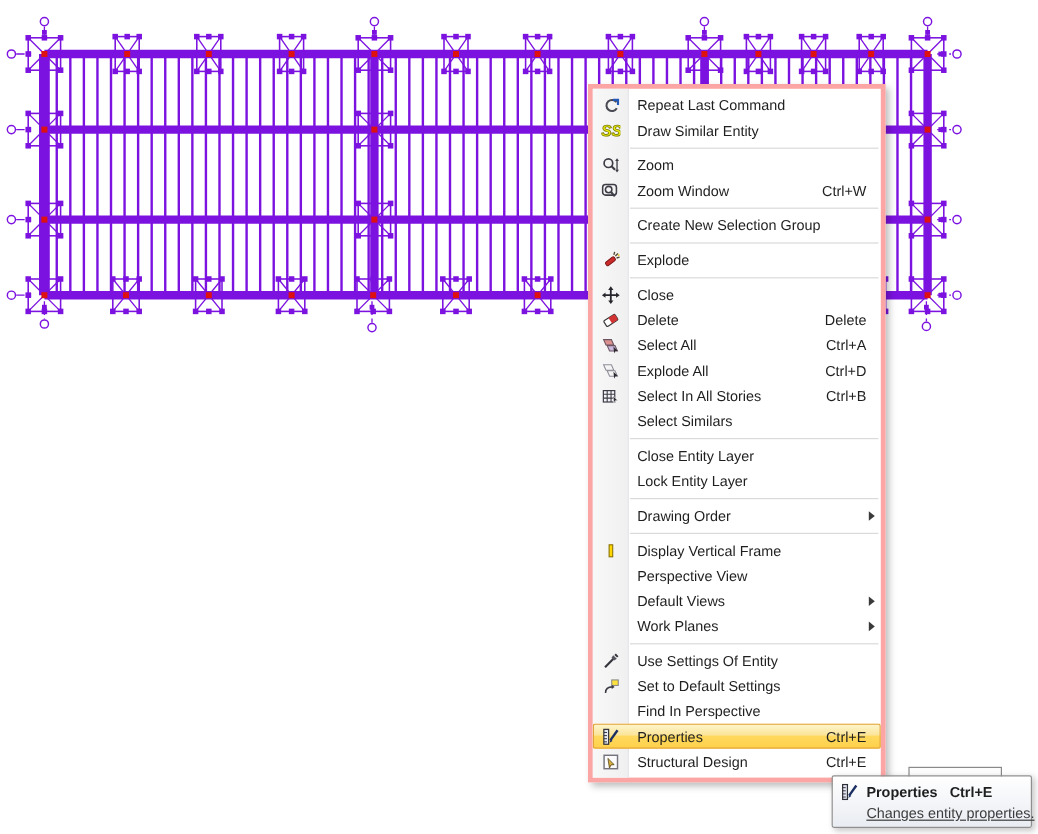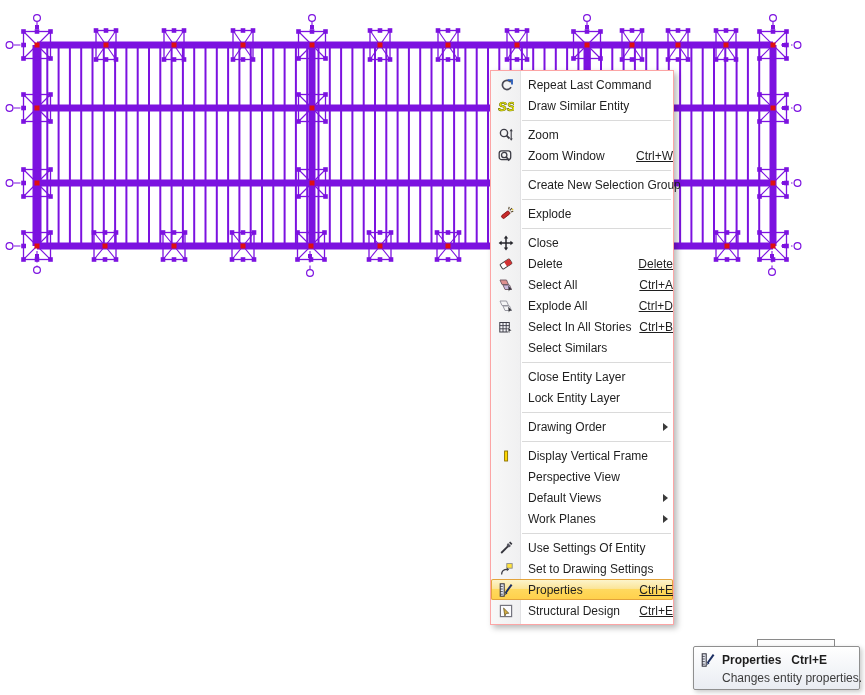--- a/index.html
+++ b/index.html
@@ -3,48 +3,48 @@
 <meta charset="utf-8">
 <style>
   html,body{margin:0;padding:0;}
   body{width:865px;height:695px;position:relative;overflow:hidden;background:#ffffff;
        font-family:"Liberation Sans",sans-serif;}
 
   
   #plan{position:absolute;left:0;top:0;width:865px;height:695px;}
 
   
-  .menu{position:absolute;left:490px;top:70px;width:184px;box-sizing:border-box;
-        background:#ffffff;border:1px solid #fca5a5;padding:3px 0;
+  .menu{position:absolute;left:490px;top:70px;width:248px;box-sizing:border-box;
+        background:#ffffff;border:4px solid #fca5a5;padding:3px 0;
         box-shadow:3px 3px 6px rgba(0,0,0,.28);z-index:5;}
   .menu .gutter-bg{position:absolute;left:0;top:0;bottom:0;width:29px;
         background:linear-gradient(90deg,#f8f8f8,#f0f0f1);border-right:1px solid #e2e2e4;}
   .mi{position:relative;height:21px;display:flex;align-items:center;
       font-size:12px;color:#1f1f1f;cursor:default;}
   .mi .ic{flex:0 0 29px;display:flex;justify-content:center;align-items:center;z-index:1;}
   .mi .lbl{flex:1;padding-left:8px;z-index:1;white-space:nowrap;}
-  .mi .sc{z-index:1;white-space:nowrap;text-decoration:underline;}
+  .mi .sc{padding-right:12px;z-index:1;white-space:nowrap;}
   .mi .sub{position:absolute;right:5px;top:50%;margin-top:-4px;width:0;height:0;
       border-left:5px solid #3a3a3a;border-top:4px solid transparent;border-bottom:4px solid transparent;z-index:1;}
   .mi.hl{background:linear-gradient(#fdf6d0 0%,#fbe59a 45%,#ffd95e 50%,#ffd04a 100%);
       box-shadow:inset 0 0 0 1px #e3a33c;border-radius:2px;z-index:2;}
   .sep{height:8px;position:relative;}
   .sep::after{content:"";position:absolute;left:31px;right:2px;top:50%;border-top:1px solid #dadada;}
   .ic16{width:16px;height:16px;display:block;}
 
   
   .ghost-rect{position:absolute;left:757px;top:639px;width:76px;height:12px;
       border:1px solid #8a8a8a;background:#fdfdfd;z-index:6;}
   .tooltip{position:absolute;left:693px;top:646px;width:167px;height:44px;box-sizing:border-box;
       background:linear-gradient(#ffffff,#e9ecf2);border:1px solid #8f8f8f;border-radius:2px;
       box-shadow:2px 2px 5px rgba(0,0,0,.22);z-index:7;padding:5px 8px 4px 6px;}
   .tooltip .trow{display:flex;align-items:center;gap:6px;}
   .tooltip .ttitle{font-size:12px;font-weight:bold;color:#1e1e1e;}
   .tooltip .tshort{font-size:12px;font-weight:bold;color:#1e1e1e;margin-left:4px;}
-  .tooltip .tdesc{font-size:12px;color:#3c3c3c;margin:3px 0 0 22px;white-space:nowrap;}
+  .tooltip .tdesc{font-size:12px;color:#3c3c3c;margin:3px 0 0 22px;white-space:nowrap;text-decoration:underline;}
 </style>
 </head>
 <body>
 
 <svg width="0" height="0" style="position:absolute" aria-hidden="true">
   <defs>
     <symbol id="i-repeat" viewBox="0 0 16 16">
       <path d="M12.7 5.2 A4.6 4.6 0 1 0 13 10.2" fill="none" stroke="#4a4a55" stroke-width="1.7"></path>
       <path d="M9.8 3.2 h4.2 v4.2" fill="none" stroke="#2458b8" stroke-width="1.8"></path>
     </symbol>
@@ -760,21 +760,26 @@
       </span>
     <span class="lbl">Use Settings Of Entity</span>
     <span class="sc"></span>
   </div>
   <div class="mi">
     <span class="ic">
         <svg class="ic16">
           <use href="#i-defset"></use>
         </svg>
       </span>
-    <span class="lbl">Set to Drawing Settings</span>
+    <span class="lbl">Set to Default Settings</span>
+    <span class="sc"></span>
+  </div>
+  <div class="mi">
+    <span class="ic"></span>
+    <span class="lbl">Find In Perspective</span>
     <span class="sc"></span>
   </div>
   <div class="mi hl">
     <span class="ic">
         <svg class="ic16">
           <use href="#i-props"></use>
         </svg>
       </span>
     <span class="lbl">Properties</span>
     <span class="sc">Ctrl+E</span>

